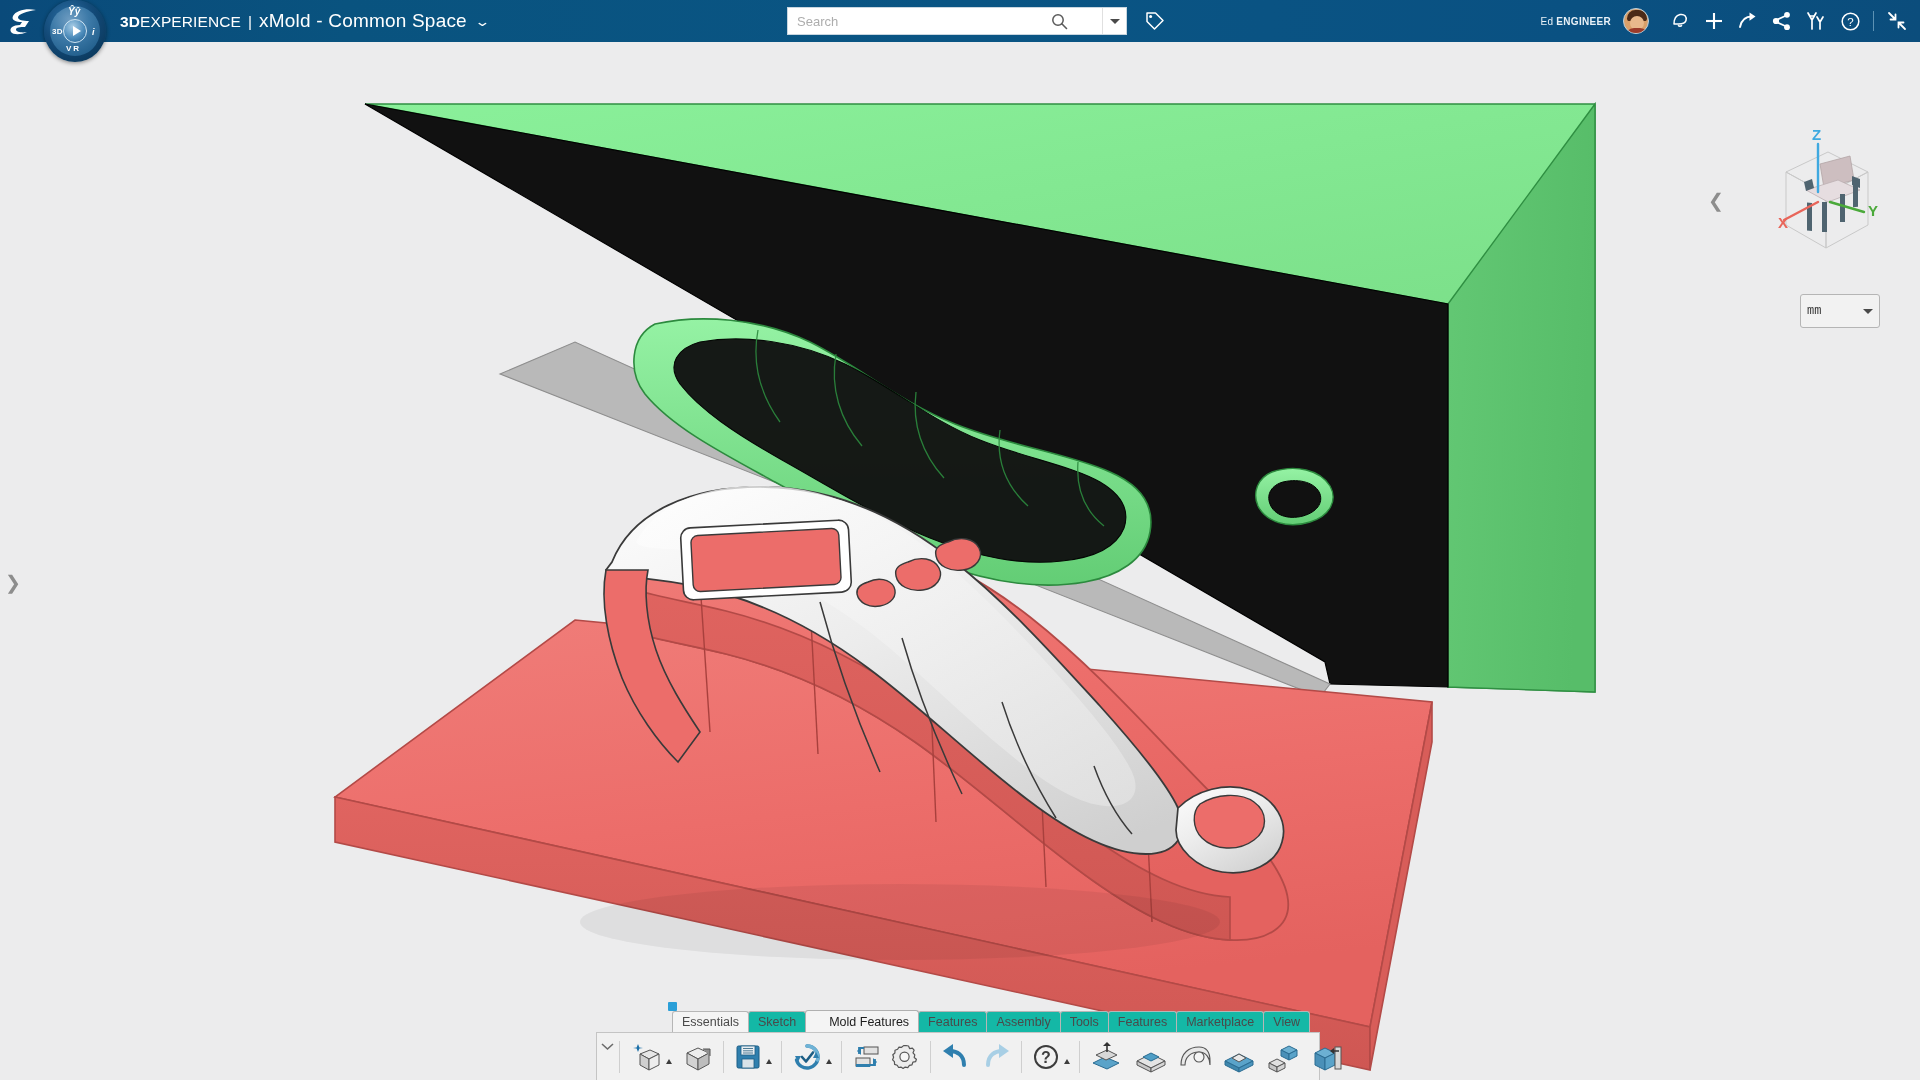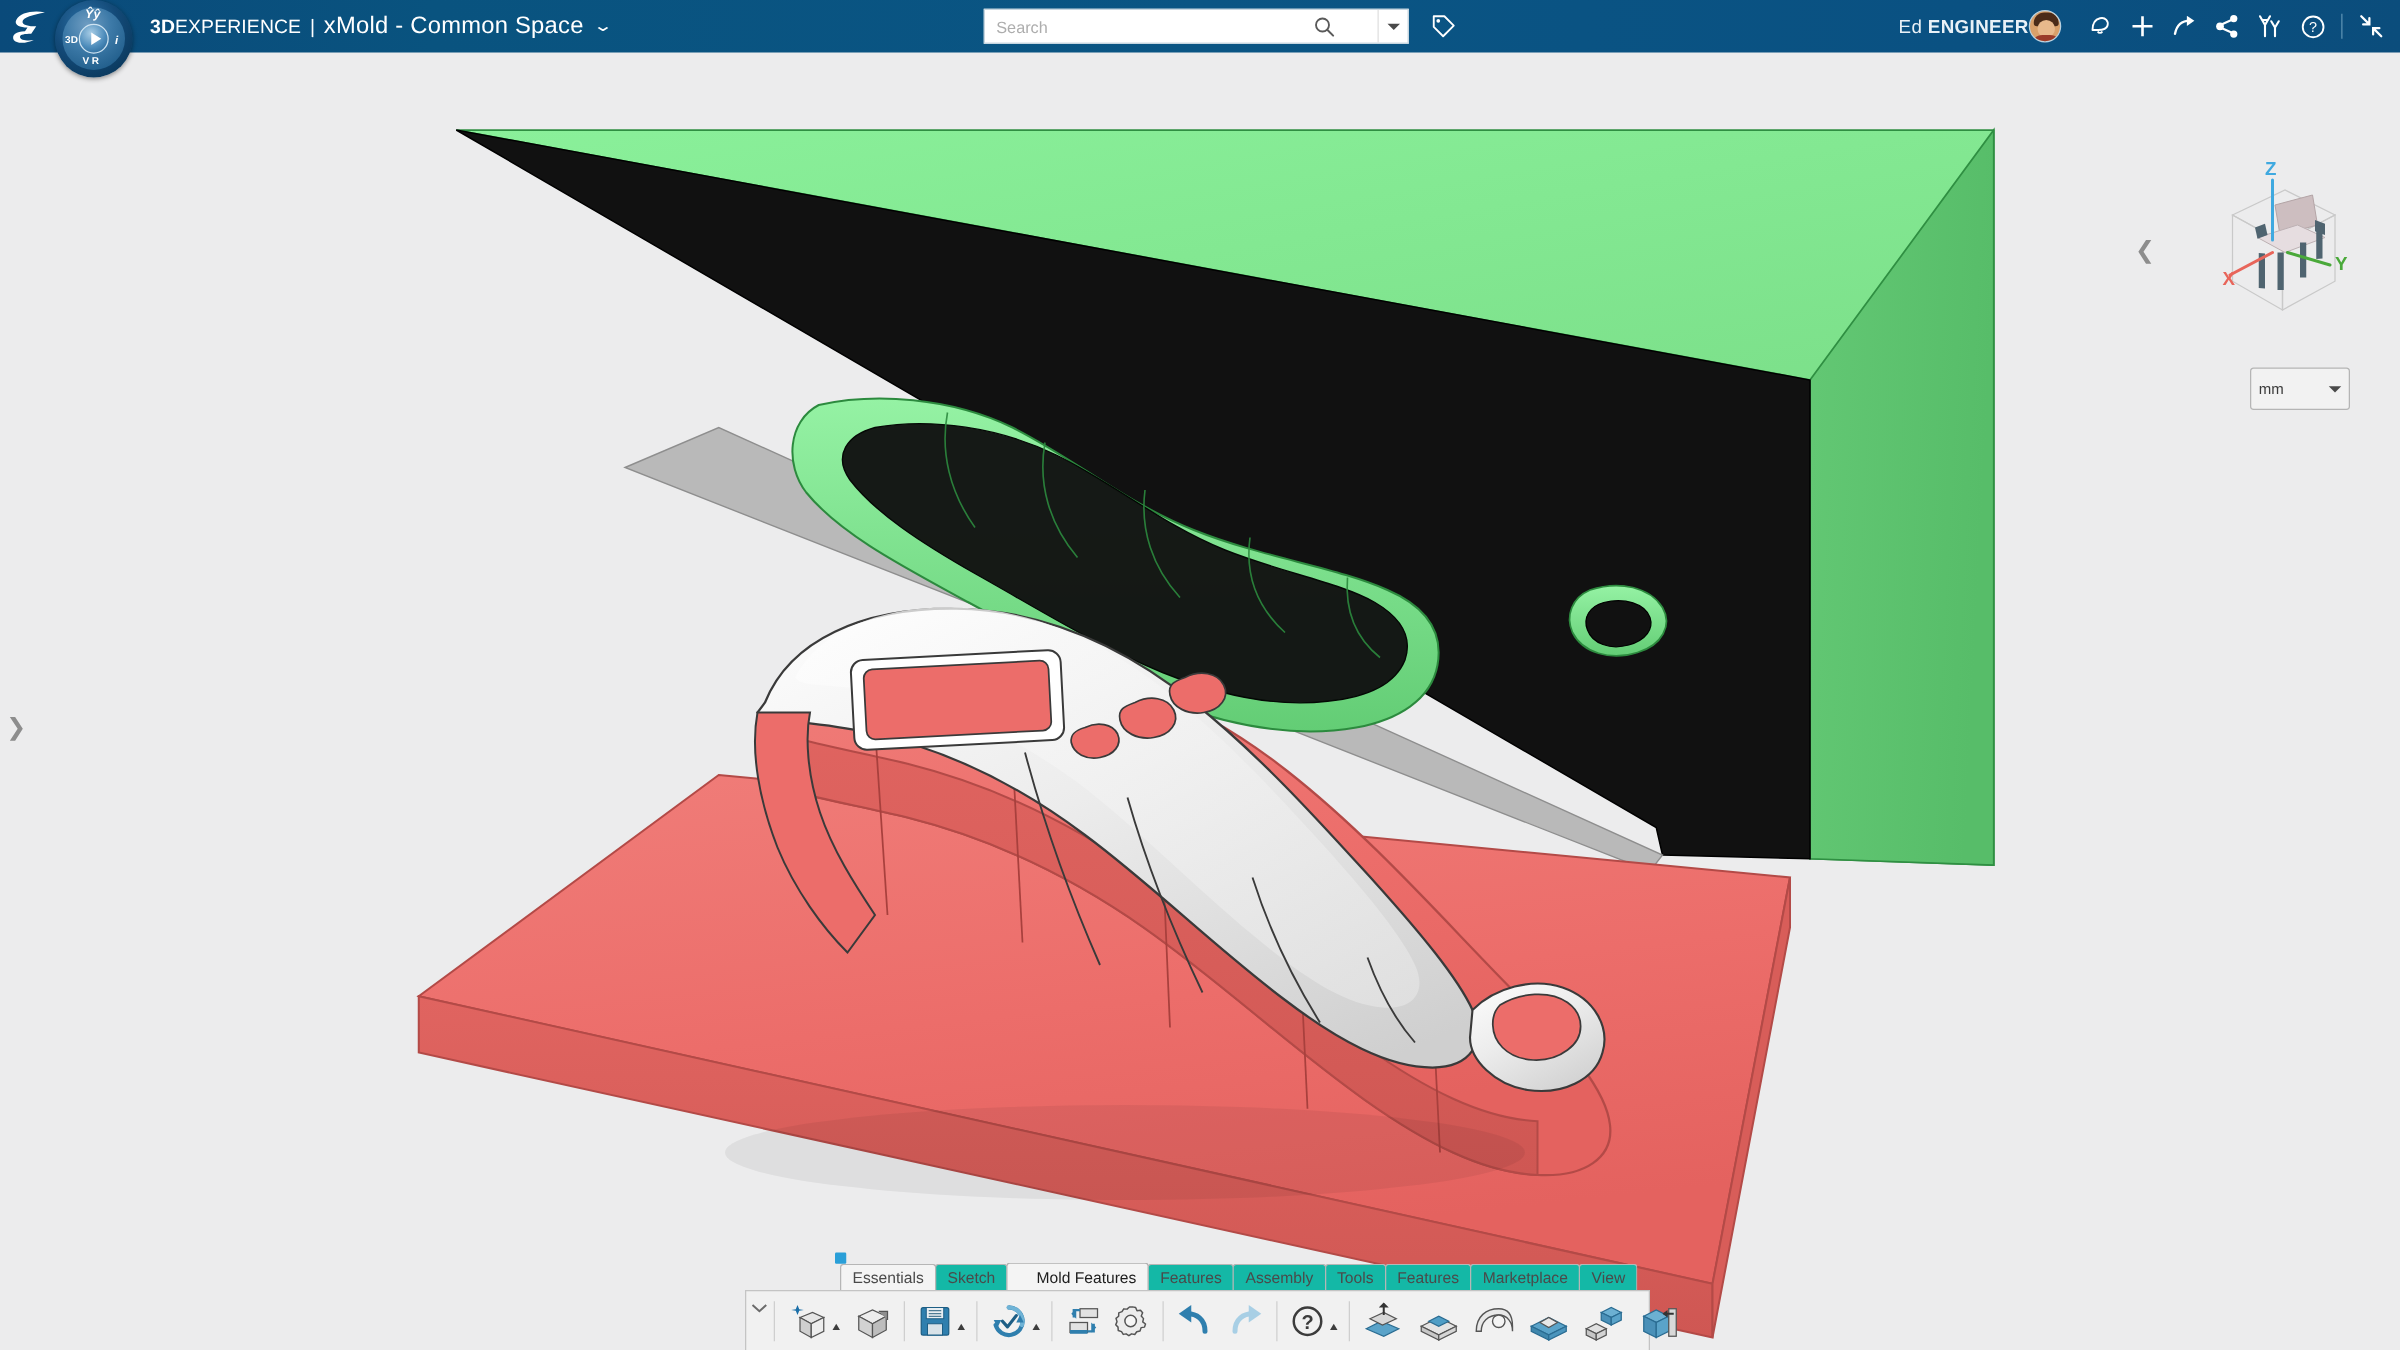--- a/index.html
+++ b/index.html
@@ -86,21 +86,21 @@
   .tag-btn {
     position:absolute; left:1139px; top:7px; width:30px; height:28px;
     display:flex; align-items:center; justify-content:center;
   }
 
   
   #header-right {
     position:absolute; right:6px; top:0; height:42px; display:flex; align-items:center; gap:0px;
   }
   .user-name {
-    color:#e9f1f7; font-size:15px; letter-spacing:.3px; margin-right:0; white-space:nowrap;
+    color:#e9f1f7; font-size:10px; letter-spacing:.3px; margin-right:12px; white-space:nowrap;
   }
   .user-name .first { font-weight:400; }
   .user-name .last  { font-weight:bold; }
   .avatar {
     width:26px;height:26px;border-radius:50%;overflow:hidden;margin-right:14px;flex:0 0 auto;
     background:#d9a06a; position:relative; border:1px solid #b9d1e0;
   }
   .avatar .hair { position:absolute;left:3px;top:1px;width:20px;height:11px;border-radius:10px 10px 3px 3px;background:#4b2b18;}
   .avatar .face { position:absolute;left:6px;top:7px;width:14px;height:14px;border-radius:50%;background:#e8b98c;}
   .avatar .body { position:absolute;left:1px;top:19px;width:24px;height:10px;border-radius:9px 9px 0 0;background:#9a3b2a;}
@@ -123,21 +123,21 @@
   }
   #left-chevron  { left:5px;  top:531px; }
   #right-chevron { left:1708px; top:149px; }
 
   
   #triad { position:absolute; left:1756px; top:78px; width:140px; height:140px; }
   #units-select {
     position:absolute; left:1800px; top:252px; width:80px; height:22px;
     background:#f2f2f2; border:1px solid #b5b5b5; border-radius:3px;
     display:flex; align-items:center; justify-content:space-between; padding:16px 6px;
-    font-size:12px; color:#3a3a3a;
+    font-size:12px; color:#3a3a3a;font-family:Liberation Mono, monospace;
   }
   #units-select .caret-dn { border-top-color:#4a4a4a; }
 
   
   #bottom-bar { position:absolute; left:0; bottom:0; width:1548px; height:68px; z-index:30;text-decoration:underline; }
 
   #tabstrip {
     position:absolute; left:672px; bottom:48px; height:22px; display:flex; align-items:flex-end;
     font-size:12.5px;
   }

